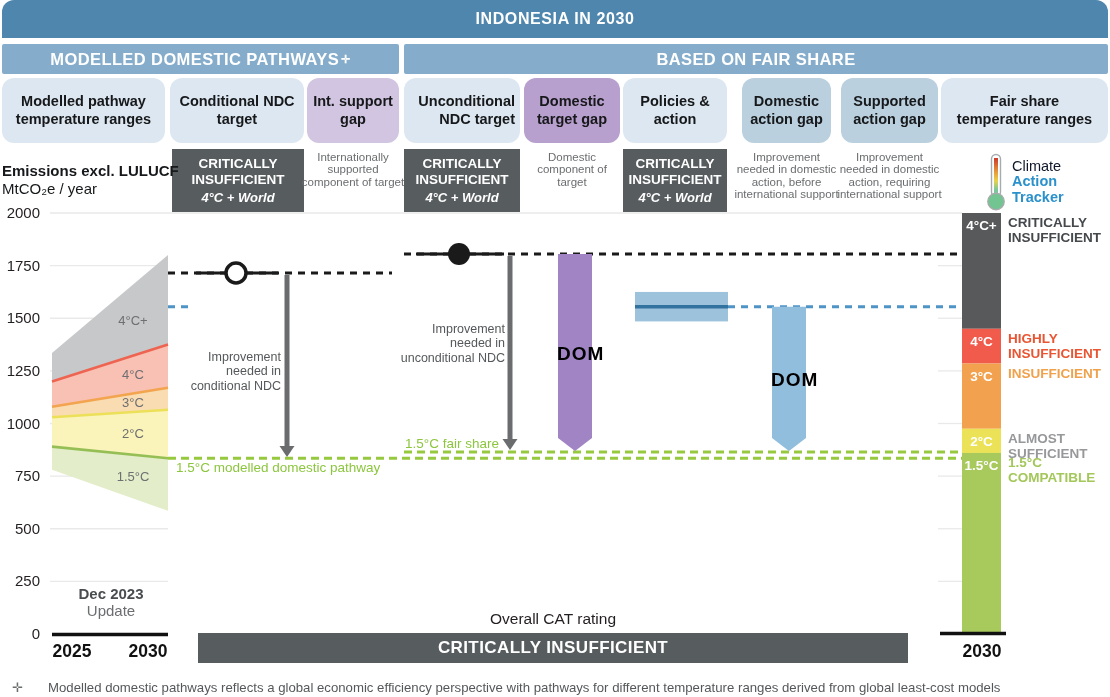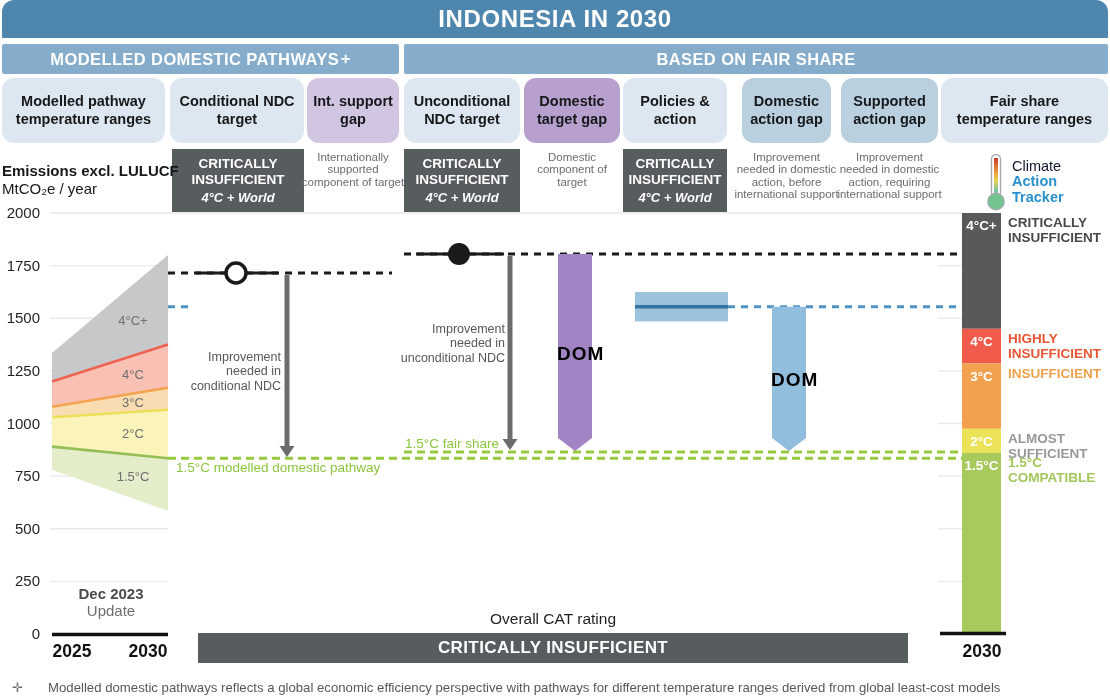--- a/index.html
+++ b/index.html
@@ -2,21 +2,21 @@
 <html><head>
 <meta charset="utf-8">
 <style>
   html,body{margin:0;padding:0;background:#fff;}
   #stage{position:relative;width:1110px;height:697px;background:#fff;
          font-family:"Liberation Sans",sans-serif;overflow:hidden;}
   .abs{position:absolute;}
   
   #title-bar{left:2px;top:0;width:1106px;height:38px;background:#4e86ad;border-radius:12px 12px 0 0;
              display:flex;align-items:center;justify-content:center;color:#fff;font-weight:bold;
-             font-size:24px;letter-spacing:.6px;}
+             font-size:16px;letter-spacing:.6px;}
   .section-bar{top:44px;height:30px;background:#85adcb;display:flex;align-items:center;justify-content:center;
                color:#fff;font-weight:bold;font-size:16.5px;letter-spacing:.4px;border-radius:2px;}
   .section-bar sup{font-size:11px;margin-left:2px;}
   .col{top:78px;height:65px;display:flex;align-items:center;justify-content:center;text-align:center;
        font-weight:bold;font-size:14.5px;line-height:1.22;color:#16181a;padding:0 5px;box-sizing:border-box;border-radius:12px;}
   .ratebox{top:149px;height:63px;background:#575c5f;color:#fff;display:flex;flex-direction:column;
            align-items:center;justify-content:center;text-align:center;}
   .ratebox .rl{font-weight:bold;font-size:13.5px;line-height:1.18;}
   .ratebox .rw{font-style:italic;font-weight:bold;font-size:13px;margin-top:3px;}
   .note{top:151px;font-size:11.5px;line-height:1.07;color:#6b6d6f;text-align:center;}
@@ -65,21 +65,21 @@
     <span>MODELLED DOMESTIC PATHWAYS</span>
       <sup>✛</sup>
   </div>
   <div class="section-bar abs" style="left:404px;width:704px;">
     <span>BASED ON FAIR SHARE</span>
   </div>
 
   <div class="col abs" style="left: 2px; width: 163px; background: rgb(221, 231, 241);">Modelled pathway temperature ranges</div>
   <div class="col abs" style="left: 170px; width: 134px; background: rgb(221, 231, 241);">Conditional NDC target</div>
   <div class="col abs" style="left: 307px; width: 92px; background: rgb(209, 197, 225);">Int. support gap</div>
-  <div class="col abs" style="left: 404px; width: 116px; background: rgb(221, 231, 241);">Unconditional NDC target</div>
+  <div class="col abs" style="left: 404px; width: 116px; background: rgb(221, 231, 241); text-align: right;">Unconditional NDC target</div>
   <div class="col abs" style="left: 524px; width: 96px; background: rgb(183, 159, 206);">Domestic target gap</div>
   <div class="col abs" style="left: 623px; width: 104px; background: rgb(221, 231, 241);">Policies &amp; action</div>
   <div class="col abs" style="left: 742px; width: 89px; background: rgb(186, 208, 223);">Domestic action gap</div>
   <div class="col abs" style="left: 841px; width: 97px; background: rgb(186, 208, 223);">Supported action gap</div>
   <div class="col abs" style="left: 941px; width: 167px; background: rgb(221, 231, 241);">Fair share temperature ranges</div>
 
   <div class="ratebox abs" style="left:172px;width:132px;">
     <div class="rl">CRITICALLY</div>
     <div class="rl">INSUFFICIENT</div>
     <div class="rw">4°C + World</div>

